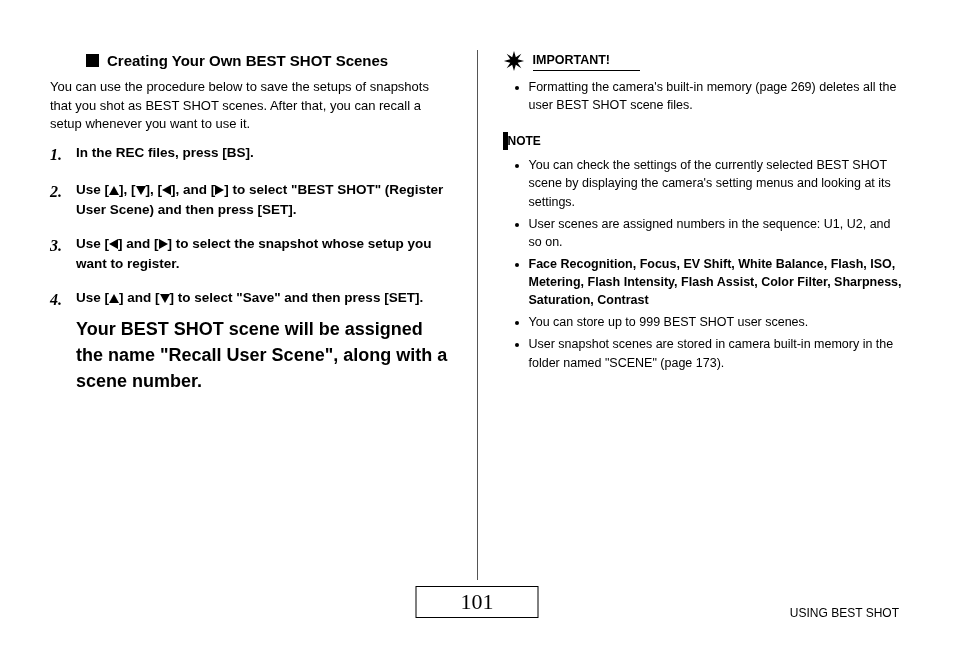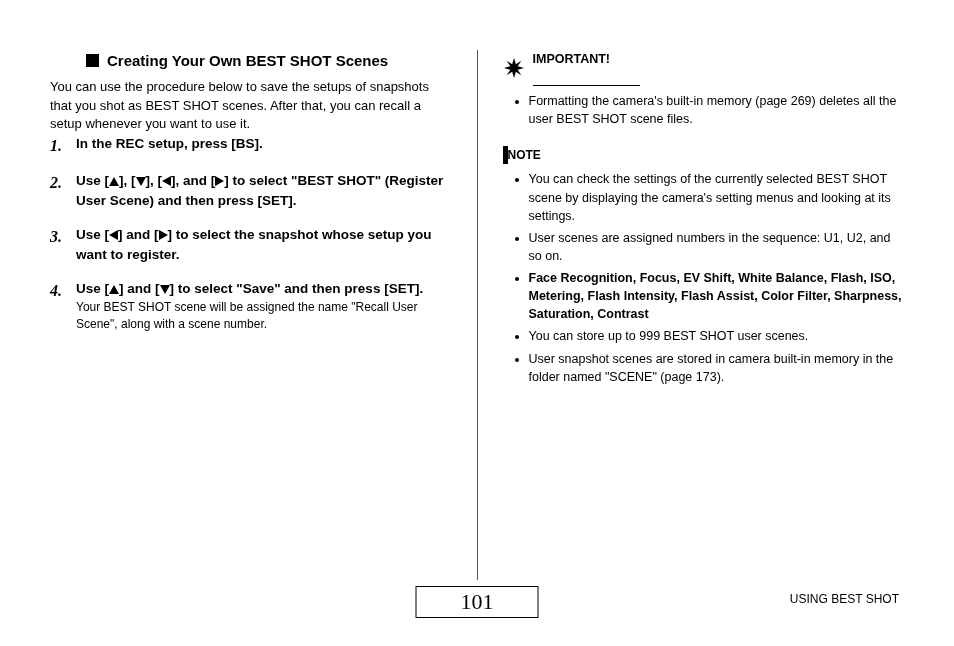--- a/index.html
+++ b/index.html
@@ -40,21 +40,21 @@
     gap: 8px;
     padding-left: 36px;
   }
   .heading .sq {
     width: 13px;
     height: 13px;
     background: #000;
     display: inline-block;
   }
   .intro {
-    margin-bottom: 0;
+    margin-bottom: 9px;
   }
   .steps {
     list-style: none;
     padding: 0;
     margin: 0;
   }
   .steps li {
     display: flex;
     gap: 8px;
     margin-bottom: 14px;
@@ -67,23 +67,23 @@
     min-width: 18px;
   }
   .step-body {
     flex: 1;
   }
   .step-bold {
     font-weight: bold;
     font-size: 13.5px;
   }
   .step-sub {
-    font-weight: normal;
-    font-size: 12px;
-    margin-top: 0;
+    font-weight: bold;
+    font-size: 18px;
+    margin-top: 8px;
   }
   .tri {
     display: inline-block;
     width: 0;
     height: 0;
     vertical-align: -1px;
   }
   .tri-up { border-left: 5px solid transparent; border-right: 5px solid transparent; border-bottom: 9px solid #000; }
   .tri-down { border-left: 5px solid transparent; border-right: 5px solid transparent; border-top: 9px solid #000; }
   .tri-left { border-top: 5px solid transparent; border-bottom: 5px solid transparent; border-right: 9px solid #000; }
@@ -93,21 +93,21 @@
     display: flex;
     align-items: center;
     gap: 8px;
     margin-bottom: 6px;
   }
   .burst-icon svg { display: block; }
   .important-label {
     font-weight: bold;
     font-size: 12.5px;
     border-bottom: 1px solid #000;
-    padding-bottom: 17px;
+    padding-bottom: 1px;
     padding-right: 30px;
   }
   .bullets {
     list-style: disc;
     padding-left: 26px;
     margin: 0 0 18px 0;
   }
   .bullets li {
     margin-bottom: 4px;
     font-size: 12.5px;
@@ -145,42 +145,42 @@
     left: 50%;
     transform: translateX(-50%);
     border: 1px solid #000;
     padding: 2px 44px;
     font-family: "Times New Roman", serif;
     font-size: 22px;
   }
   .footer-text {
     position: absolute;
     right: 55px;
-    top: 6px;
+    top: 20px;
     font-size: 12px;
   }
 </style>
 </head>
 <body>
 
 <div class="page">
 
   <div class="col col-left">
     <div class="heading">
       <span class="sq"></span>
       <span>Creating Your Own BEST SHOT Scenes</span>
     </div>
     <div class="intro">You can use the procedure below to save the setups of snapshots that you shot as BEST SHOT scenes. After that, you can recall a setup whenever you want to use it.</div>
 
     <ol class="steps">
 
       <li>
         <span class="step-num">1.</span>
         <div class="step-body">
-          <span class="step-bold">In the REC setup, press [BS].</span>
+          <span class="step-bold">In the REC files, press [BS].</span>
         </div>
       </li>
 
       <li>
         <span class="step-num">2.</span>
         <div class="step-body">
           <span class="step-bold">
             <span>Use [</span><span class="tri tri-up"></span><span>], [</span><span class="tri tri-down"></span><span>], [</span><span class="tri tri-left"></span><span>], and [</span><span class="tri tri-right"></span><span>] to select "BEST SHOT" (Register User Scene) and then press [SET].</span>
           </span>
         </div>

